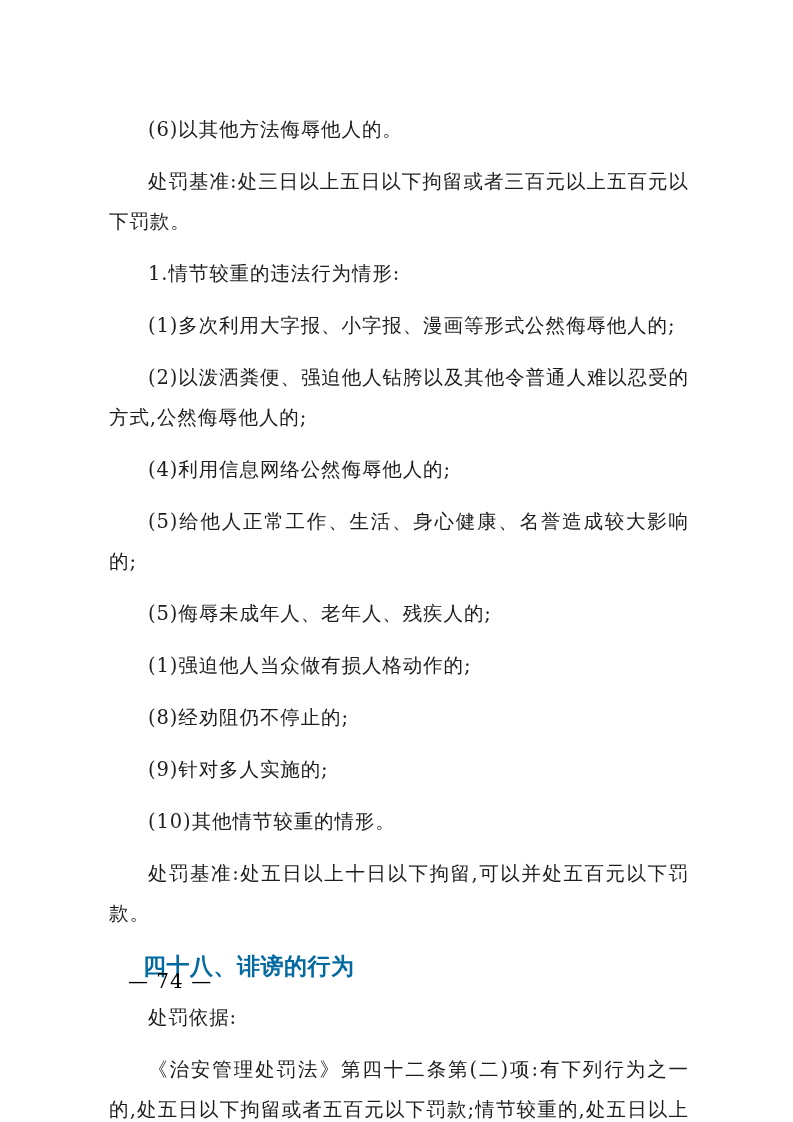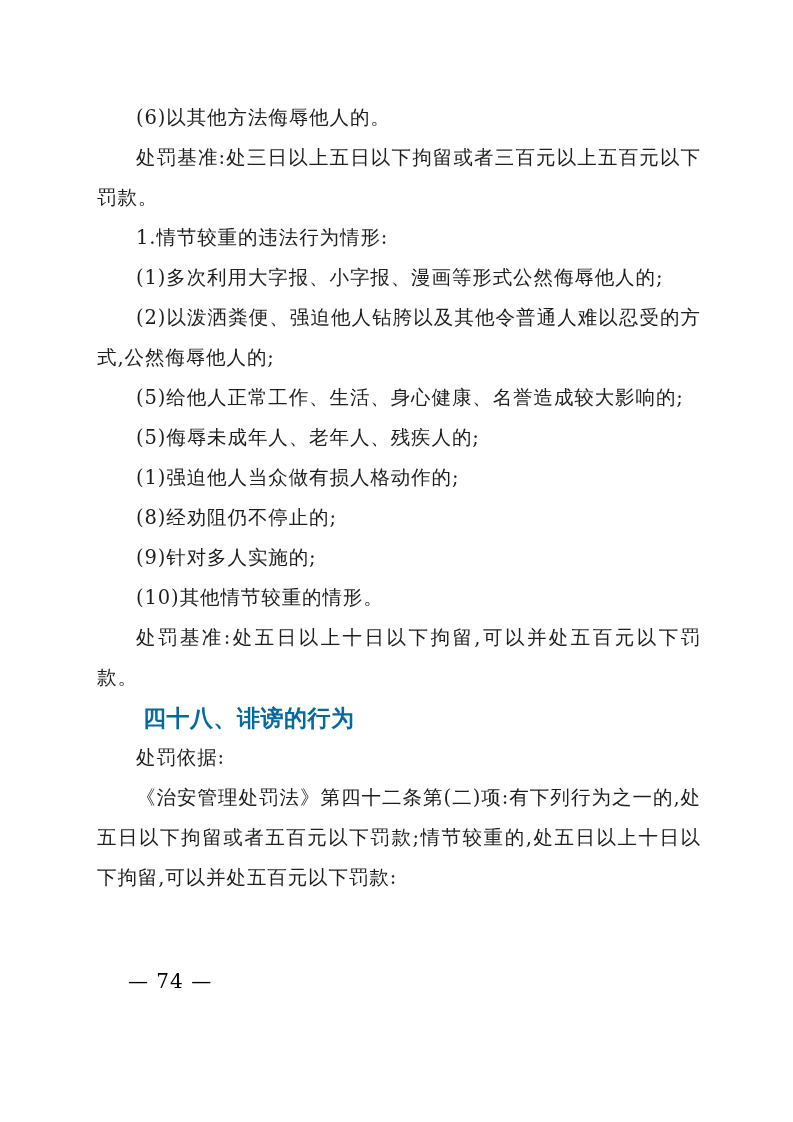--- a/index.html
+++ b/index.html
@@ -20,21 +20,21 @@
     top: 98px;
     width: 604px;
     font-family: "DejaVu Serif", "Liberation Serif", serif;
     font-size: 19.5px;
     letter-spacing: 0.9px;
     line-height: 40px;
     color: #1d1d1d;
     text-align: justify;
   }
   .doc p.para {
-    margin: 0;
+    margin: 12px;
     text-indent: 2em;
   }
   .doc h2.heading {
     margin: 0;
     font-family: "DejaVu Sans", "Liberation Sans", sans-serif;
     font-weight: 700;
     font-size: 23px;
     letter-spacing: 0.5px;
     line-height: 40px;
     text-indent: 2em;
@@ -56,20 +56,21 @@
 <body>
 
 <div class="page">
 
   <div class="doc">
     <p class="para">(6)以其他方法侮辱他人的。</p>
     <p class="para">处罚基准:处三日以上五日以下拘留或者三百元以上五百元以下罚款。</p>
     <p class="para">1.情节较重的违法行为情形:</p>
     <p class="para">(1)多次利用大字报、小字报、漫画等形式公然侮辱他人的;</p>
     <p class="para">(2)以泼洒粪便、强迫他人钻胯以及其他令普通人难以忍受的方式,公然侮辱他人的;</p>
+    <p class="para">(4)利用信息网络公然侮辱他人的;</p>
     <p class="para">(5)给他人正常工作、生活、身心健康、名誉造成较大影响的;</p>
     <p class="para">(5)侮辱未成年人、老年人、残疾人的;</p>
     <p class="para">(1)强迫他人当众做有损人格动作的;</p>
     <p class="para">(8)经劝阻仍不停止的;</p>
     <p class="para">(9)针对多人实施的;</p>
     <p class="para">(10)其他情节较重的情形。</p>
     <p class="para">处罚基准:处五日以上十日以下拘留,可以并处五百元以下罚款。</p>
     <h2 class="heading">四十八、诽谤的行为</h2>
     <p class="para">处罚依据:</p>
     <p class="para">《治安管理处罚法》第四十二条第(二)项:有下列行为之一的,处五日以下拘留或者五百元以下罚款;情节较重的,处五日以上十日以下拘留,可以并处五百元以下罚款:</p>

